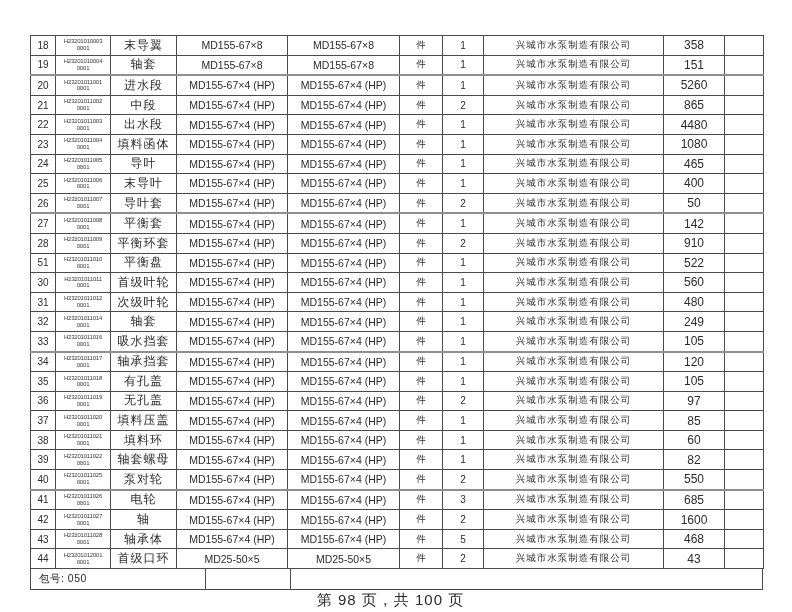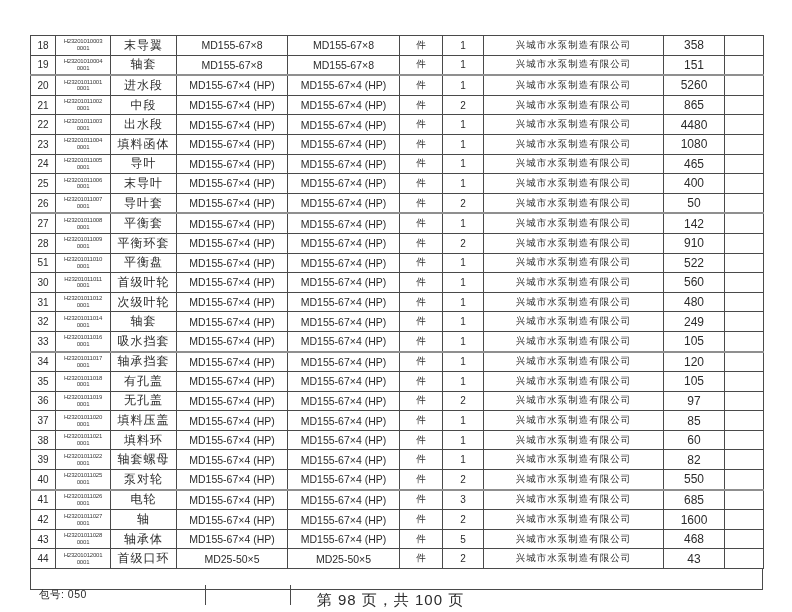--- a/index.html
+++ b/index.html
@@ -26,21 +26,20 @@
   .c-mfr{font-size:9.5px;letter-spacing:1px;}
   .c-price{font-size:12px;}
   .c-blank{font-size:9px;}
   .bottom-row{
     display:flex;width:733px;height:21px;box-sizing:border-box;
     border:1px solid #4a4a4a;border-top:none;
   }
   .bottom-row .cell{
     box-sizing:border-box;height:100%;display:flex;align-items:center;
     font-size:10.5px;
-    margin-top:16px;
   }
   .cell-pkg{width:175px;border-right:1px solid #4a4a4a;padding-left:8px;letter-spacing:0.5px;}
   .cell-gap{width:85px;border-right:1px solid #4a4a4a;}
   .cell-pay{width:434px;border-right:1px solid #4a4a4a;justify-content:center;letter-spacing:0.3px;}
   .cell-end{flex:1;}
   .page-footer{
     position:absolute;left:24px;top:591px;width:733px;text-align:center;
     font-size:15px;color:#2b2b2b;letter-spacing:1px;
   }
 </style>

